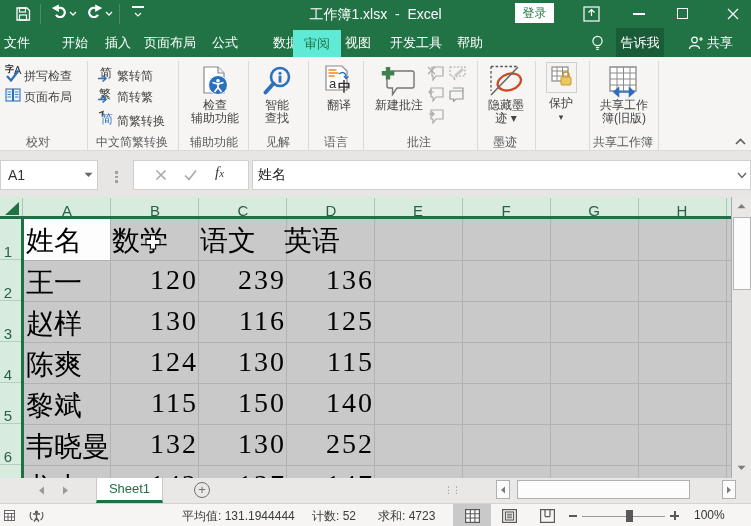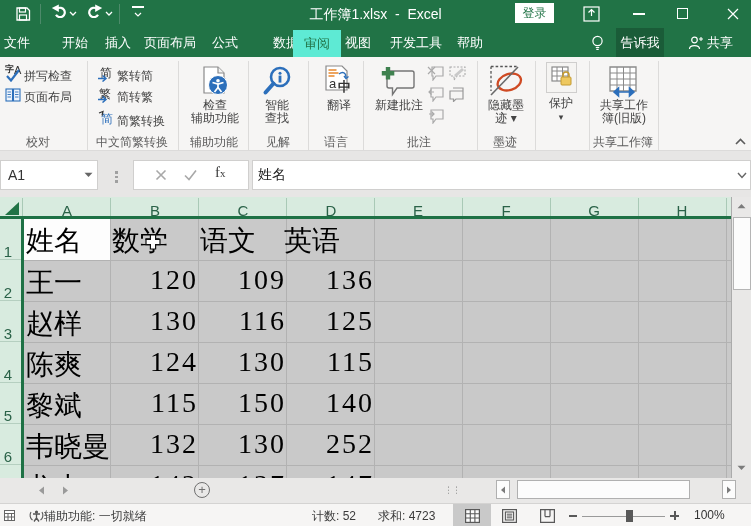--- a/index.html
+++ b/index.html
@@ -234,21 +234,21 @@
   <div class="abs" style="left:115px;top:20px;width:2.5px;height:2.5px;background:#a0a0a0"></div>
     <div class="abs" style="left:115px;top:24.5px;width:2.5px;height:2.5px;background:#a0a0a0"></div>
     <div class="abs" style="left:115px;top:29px;width:2.5px;height:2.5px;background:#a0a0a0"></div>
   <div class="fbox" style="left:133px;top:9px;width:116px;height:30px"></div>
   <svg class="abs" style="left:155px;top:18px" width="12" height="12" viewBox="0 0 12 12">
       <path d="M1.5 1.5 L10.5 10.5 M10.5 1.5 L1.5 10.5" stroke="#a8a8a8" stroke-width="1.6"></path>
     </svg>
   <svg class="abs" style="left:184px;top:18px" width="13" height="12" viewBox="0 0 13 12">
       <path d="M1 6.5 L5 10.5 L12 1.5" fill="none" stroke="#a8a8a8" stroke-width="1.6"></path>
     </svg>
-  <div class="abs" style="left:215px;top:13px;font-size:15px;color:#3b3b3b;font-family:'Liberation Serif',serif">f<span style="font-size:11px">x</span></div>
+  <div class="abs" style="left:215px;top:13px;font-size:15px;color:#3b3b3b;font-style:italic;font-family:'Liberation Serif',serif">f<span style="font-size:11px">x</span></div>
   <div class="fbox" style="left:252px;top:9px;width:499px;height:30px"></div>
   <div class="abs" style="left:258px;top:15px;font-size:14px;color:#222">姓名</div>
   <svg class="abs" style="left:737px;top:21px" width="10" height="7" viewBox="0 0 10 7">
       <path d="M1 1 L5 5.5 L9 1" fill="none" stroke="#666" stroke-width="1.4"></path>
     </svg>
 </div>
 <div class="abs" id="grid">
   <div class="abs" id="colhdr">
     <div class="chl" style="left:23px;width:88px">A</div>
     <div class="chl" style="left:111px;width:88px">B</div>
@@ -298,21 +298,21 @@
     <div class="hline" style="top:186px"></div>
     <div class="hline" style="top:227px"></div>
     <div class="hline" style="top:268px"></div>
     <div class="abs" style="left:24px;top:22px;width:86px;height:41px;background:#fdfdfd"></div>
     <div class="ct" style="left:26px;top:25px">姓名</div>
     <div class="ct" style="left:112px;top:25px">数学</div>
     <div class="ct" style="left:200px;top:25px">语文</div>
     <div class="ct" style="left:284px;top:25px">英语</div>
     <div class="ct" style="left:26px;top:67px">王一</div>
     <div class="ct num" style="left:198px;top:67px">120</div>
-    <div class="ct num" style="left:286px;top:67px">109</div>
+    <div class="ct num" style="left:286px;top:67px">239</div>
     <div class="ct num" style="left:374px;top:67px">136</div>
     <div class="ct" style="left:26px;top:108px">赵样</div>
     <div class="ct num" style="left:198px;top:108px">130</div>
     <div class="ct num" style="left:286px;top:108px">116</div>
     <div class="ct num" style="left:374px;top:108px">125</div>
     <div class="ct" style="left:26px;top:149px">陈爽</div>
     <div class="ct num" style="left:198px;top:149px">124</div>
     <div class="ct num" style="left:286px;top:149px">130</div>
     <div class="ct num" style="left:374px;top:149px">115</div>
     <div class="ct" style="left:26px;top:190px">黎斌</div>
@@ -341,34 +341,35 @@
       </svg>
   </div>
 </div>
 <div class="abs" id="tabbar">
   <svg class="abs" style="left:38px;top:8px" width="7" height="9" viewBox="0 0 7 9">
       <path d="M6 0.5 L1 4.5 L6 8.5 Z" fill="#9a9a9a"></path>
     </svg>
   <svg class="abs" style="left:62px;top:8px" width="7" height="9" viewBox="0 0 7 9">
       <path d="M1 0.5 L6 4.5 L1 8.5 Z" fill="#9a9a9a"></path>
     </svg>
+  <div class="abs" style="left:96px;top:0;width:67px;height:25px;background:#fff;border-left:1px solid #c9c9c9;border-right:1px solid #c9c9c9;border-bottom:3px solid #1e7145;color:#1e7145;font-size:13px;text-align:center;line-height:22px">Sheet1</div>
   <div class="abs" style="left:194px;top:4px;width:16px;height:16px;border:1px solid #707070;border-radius:50%;color:#707070;font-size:13px;line-height:14px;text-align:center">+</div>
   <div class="abs" style="left:444px;top:7px;width:9px;height:12px;color:#8a8a8a;font-size:9px;letter-spacing:-1px">⋮⋮</div>
   <div class="abs" style="left:496px;top:2px;width:14px;height:19px;background:#fcfcfc;border:1px solid #b0b0b0"></div>
   <svg class="abs" style="left:500px;top:8px" width="6" height="8" viewBox="0 0 6 8">
       <path d="M5 0.5 L1 4 L5 7.5 Z" fill="#7b7b7b"></path>
     </svg>
   <div class="abs" style="left:517px;top:2px;width:173px;height:19px;background:#fcfcfc;border:1px solid #b0b0b0"></div>
   <div class="abs" style="left:722px;top:2px;width:14px;height:19px;background:#fcfcfc;border:1px solid #b0b0b0"></div>
   <svg class="abs" style="left:726px;top:8px" width="6" height="8" viewBox="0 0 6 8">
       <path d="M1 0.5 L5 4 L1 7.5 Z" fill="#7b7b7b"></path>
     </svg>
 </div>
 <div class="abs" id="statusbar">
-  <div class="sbt" style="left:44px">辅助功能: 一切就绪</div>
+  <div class="sbt" style="left:182px">平均值: 131.1944444</div>
   <div class="sbt" style="left:312px">计数: 52</div>
   <div class="sbt" style="left:378px">求和: 4723</div>
   <div class="abs" style="left:453px;top:0;width:38px;height:23px;background:#c9c9c9"></div>
   <svg class="abs" style="left:4px;top:6px" width="11" height="11" viewBox="0 0 11 11">
       <rect x="0.5" y="0.5" width="10" height="10" fill="#fff" stroke="#666" stroke-width="1"></rect>
       <path d="M0.5 3.5 h10 M4 3.5 v7 M7.5 3.5 v7 M0.5 7 h10" stroke="#666" stroke-width="1"></path>
     </svg>
   <svg class="abs" style="left:29px;top:4px" width="15" height="15" viewBox="0 0 15 15">
       <circle cx="7.5" cy="4" r="1.6" fill="#555"></circle>
       <path d="M4 6 h7 M7.5 6 v4 M7.5 10 l-2.5 3.5 M7.5 10 l2.5 3.5" fill="none" stroke="#555" stroke-width="1.3"></path>

